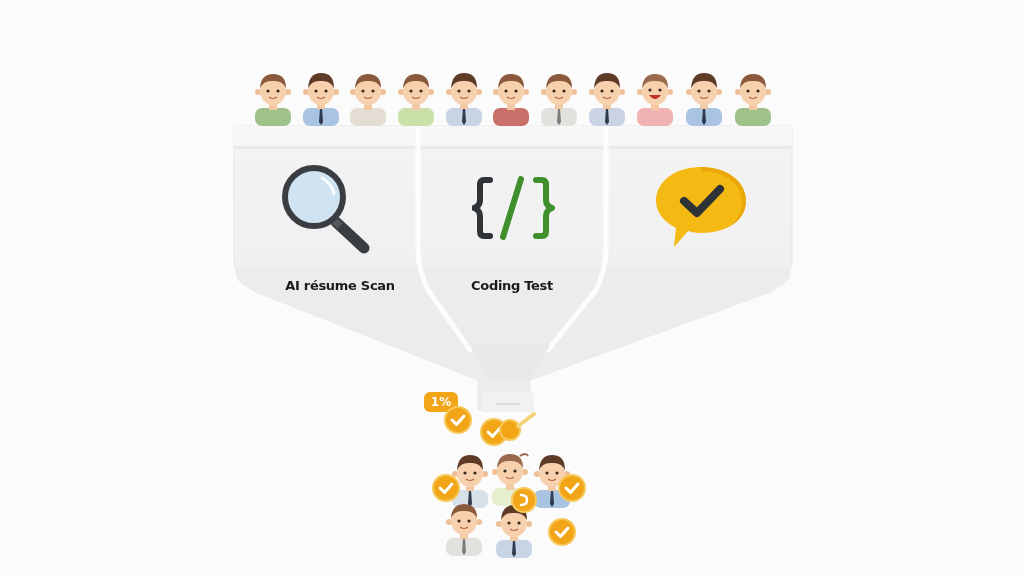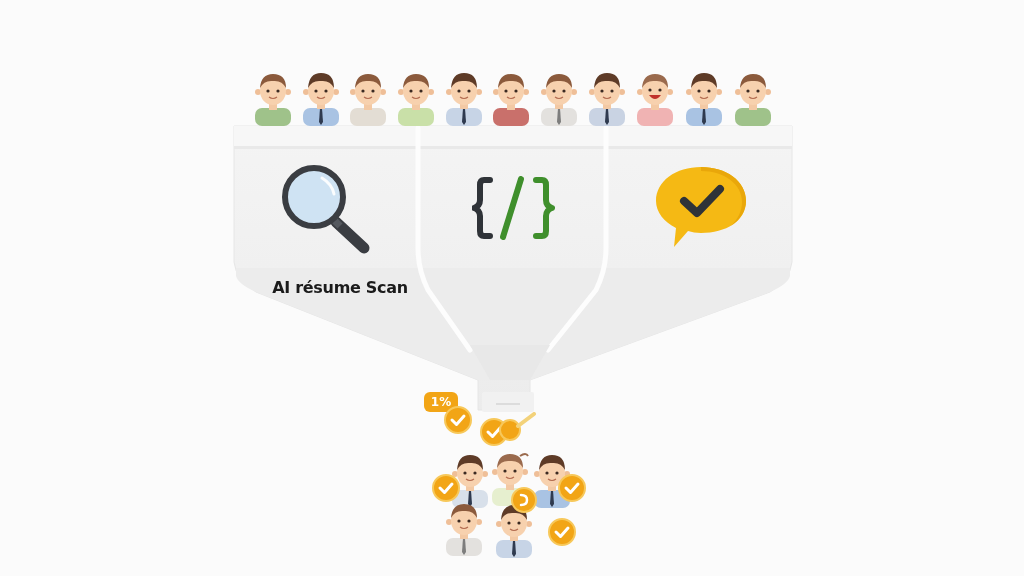--- a/index.html
+++ b/index.html
@@ -6,21 +6,21 @@
   body {
     width:1024px; height:576px; overflow:hidden; position:relative;
     background:#fbfbfb;
     font-family:"DejaVu Sans", sans-serif;
   }
   .canvas { position:absolute; inset:0; }
   .funnel-svg { position:absolute; left:0; top:0; }
   .person { position:absolute; width:40px; height:56px; }
   .stage-label {
     position:absolute; top:278px; width:180px; text-align:center;
-    font-family:"DejaVu Sans", sans-serif; font-weight:bold; font-size:16px;
+    font-family:"DejaVu Sans", sans-serif; font-weight:bold; font-size:13px;
     color:#1b1b1b; letter-spacing:-0.3px;
   }
   .stage-icon { position:absolute; }
   .badge-pct {
     position:absolute; left:424px; top:392px; width:34px; height:20px;
     background:#f2a516; border-radius:6px; color:#fff; font-weight:bold;
     font-size:12px; line-height:20px; text-align:center;
     font-family:"DejaVu Sans", sans-serif;
   }
   .check { position:absolute; }
@@ -189,20 +189,21 @@
     <circle cx="36" cy="35" r="29" fill="#cfe3f3" stroke="#3a3d42" stroke-width="6"></circle>
     <path d="M44 16 Q54 22 56 32" stroke="#ffffff" stroke-width="3" fill="none" stroke-linecap="round" opacity="0.9"></path>
   </svg>
   <div class="stage-label" style="left:250px">AI résume Scan</div>
 
   <svg class="stage-icon" style="left:472px;top:176px" width="84" height="64" viewBox="0 0 84 64">
     <path d="M18 4 L12 4 Q8 4 8 9 L8 24 Q8 30 2 32 Q8 34 8 40 L8 55 Q8 60 12 60 L18 60" stroke="#2f3338" stroke-width="6" fill="none" stroke-linecap="round" stroke-linejoin="round"></path>
     <line x1="49" y1="3" x2="31" y2="61" stroke="#3f8f2c" stroke-width="6" stroke-linecap="round"></line>
     <path d="M64 4 L70 4 Q74 4 74 9 L74 24 Q74 30 80 32 Q74 34 74 40 L74 55 Q74 60 70 60 L64 60" stroke="#3f8f2c" stroke-width="6" fill="none" stroke-linecap="round" stroke-linejoin="round"></path>
   </svg>
+  <div class="stage-label" style="left:422px">Coding Test</div>
 
   <svg class="stage-icon" style="left:654px;top:165px" width="94" height="86" viewBox="0 0 94 86">
     <path d="M47 2 C72 2 92 16 92 36 C92 56 72 68 47 68 C42 68 38 67 34 66 L20 82 L22 63 C10 57 2 47 2 36 C2 16 22 2 47 2 Z" fill="#f5b914"></path>
     <path d="M47 2 C72 2 92 16 92 36 C92 46 86 55 77 61 C84 54 88 46 88 37 C88 19 70 6 47 6 Z" fill="#e9a70a"></path>
     <path d="M30 36 L43 48 L66 24" stroke="#2f3338" stroke-width="8" fill="none" stroke-linecap="round" stroke-linejoin="round"></path>
   </svg>
 
   <div class="badge-pct">1%</div>
 
   <svg class="check" style="left:444px;top:406px" width="28" height="28" viewBox="0 0 28 28">

